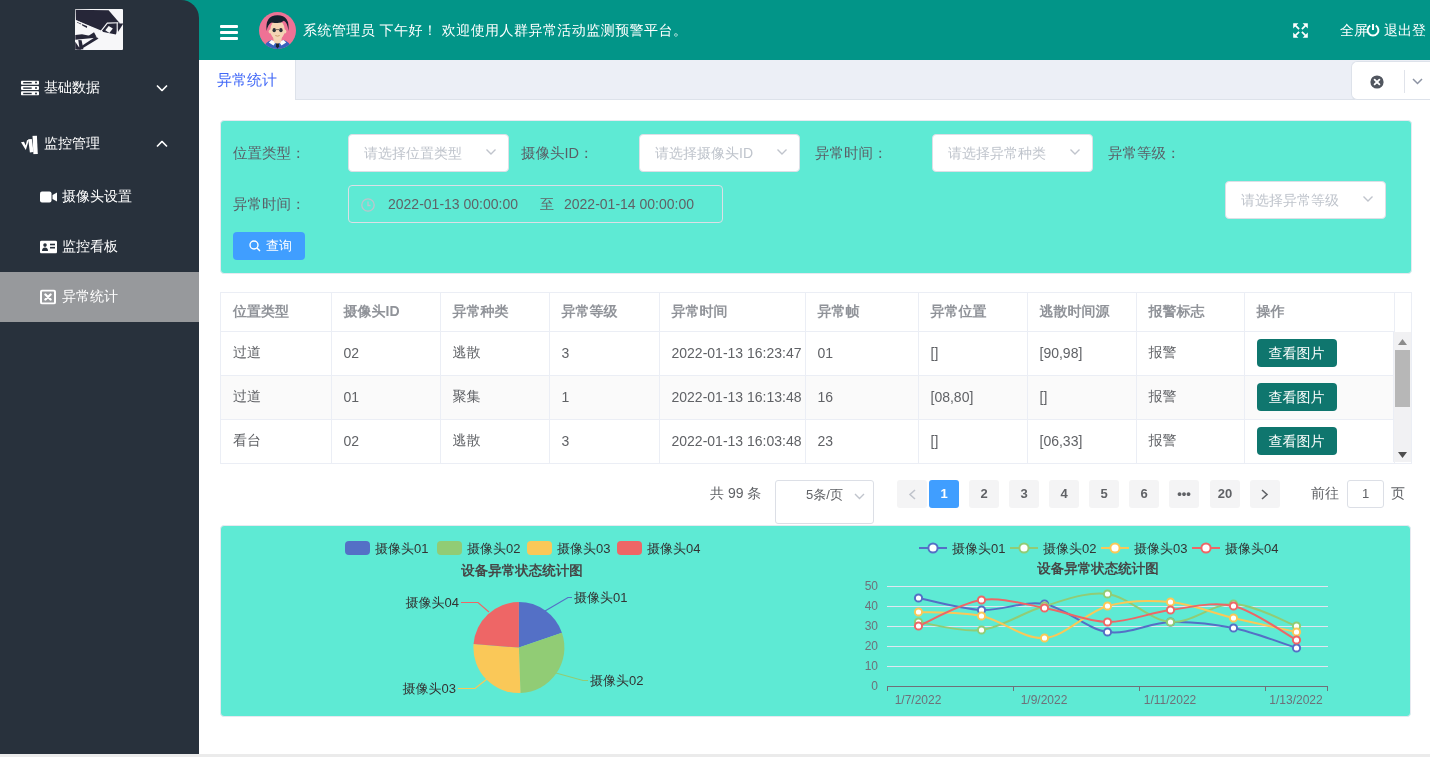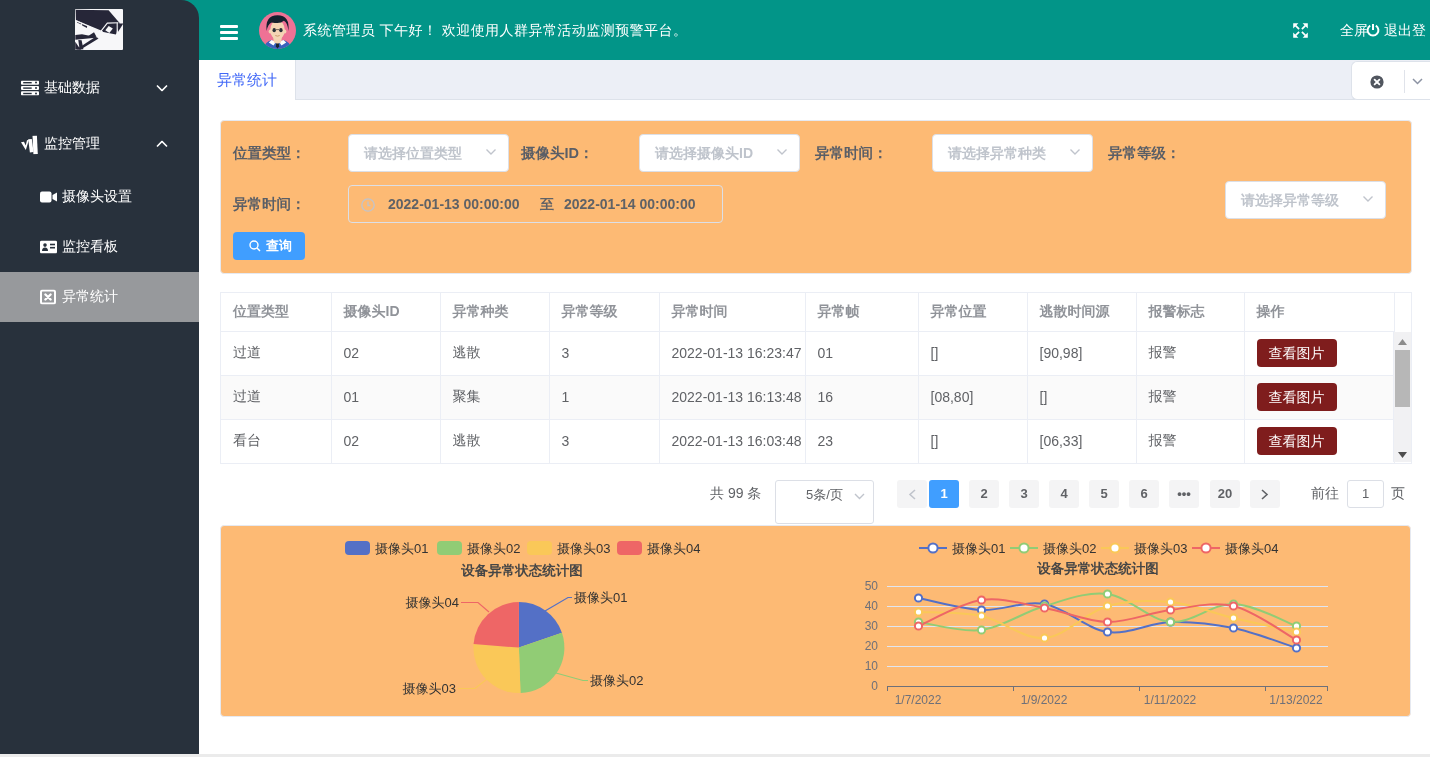--- a/index.html
+++ b/index.html
@@ -22,34 +22,34 @@
 .mi .arr { position:absolute; right:31px; top:50%; transform:translateY(-50%); }
 .smi .txt { left:62px; }
 .smi .ico { left:40px; }
 
 
 #tabbar { left:199px; top:60px; width:1231px; height:40px; background:#eceff6; border-bottom:1px solid #dde2ea; }
 #activetab { left:199px; top:60px; width:97px; height:40px; background:#fff; color:#4168f7; font-size:15px; text-align:center; line-height:40px; border-right:1px solid #dde2ea; z-index:2;}
 #tabctl { left:1351px; top:61px; width:80px; height:39px; background:#fff; border:1px solid #dde2ea; border-radius:6px 0 0 6px; border-right:none; z-index:2; }
 
 
-.card { border:1px solid #e6e9f0; border-radius:4px; background:#fdba74;font-weight:bold; }
+.card { border:1px solid #e6e9f0; border-radius:4px; background:#5eead4; }
 #filter { left:220px; top:120px; width:1192px; height:154px; }
 .flabel { position:absolute; color:#5a5e66; font-size:14.5px; top:0; height:38px; line-height:38px; }
 .fsel { position:absolute; top:0; width:161px; height:38px; border:1px solid #dcdfe6; border-radius:4px; background:#fff; color:#bfc4cc; font-size:14px; line-height:36px; padding-left:15px; }
 .fsel .car { position:absolute; right:11px; top:13px; }
 
 
 #tablewrap { left:220px; top:292px; width:1192px; height:172px; border:1px solid #ebeef5; }
 table { border-collapse:collapse; width:1173px; table-layout:fixed; font-size:14px; }
 th { color:#909399; font-weight:bold; text-align:left; height:38px; padding:0 0 0 12px; border-right:1px solid #ebeef5; border-bottom:1px solid #ebeef5; background:#fff; }
 td { color:#606266; height:44px; padding:0 0 0 12px; border-right:1px solid #ebeef5; border-bottom:1px solid #ebeef5; }
 tr.stripe td { background:#fafafa; }
 tr:last-child td { border-bottom:none; }
-.btnimg { display:inline-block; width:80px; height:28px; background:#7f1d1d; border-radius:4px; color:#fff; font-size:14px; text-align:center; line-height:28px; }
+.btnimg { display:inline-block; width:80px; height:28px; background:#0f766e; border-radius:4px; color:#fff; font-size:14px; text-align:center; line-height:28px; }
 #vscroll { position:absolute; right:0; top:39px; width:18px; height:130px; background:#f1f1f3; border-left:1px solid #ebeef5; }
 
 
 #pager { left:220px; top:480px; width:1192px; height:28px; color:#606266; font-size:14px; }
 .pbtn { position:absolute; top:0; height:28px; min-width:30px; border-radius:3px; background:#f4f4f5; color:#606266; text-align:center; line-height:28px; font-size:13px; font-weight:bold; }
 .pbtn.on { background:#409eff; color:#fff; }
 
 
 #chartcard { left:220px; top:525px; width:1191px; height:192px; }
 </style>

